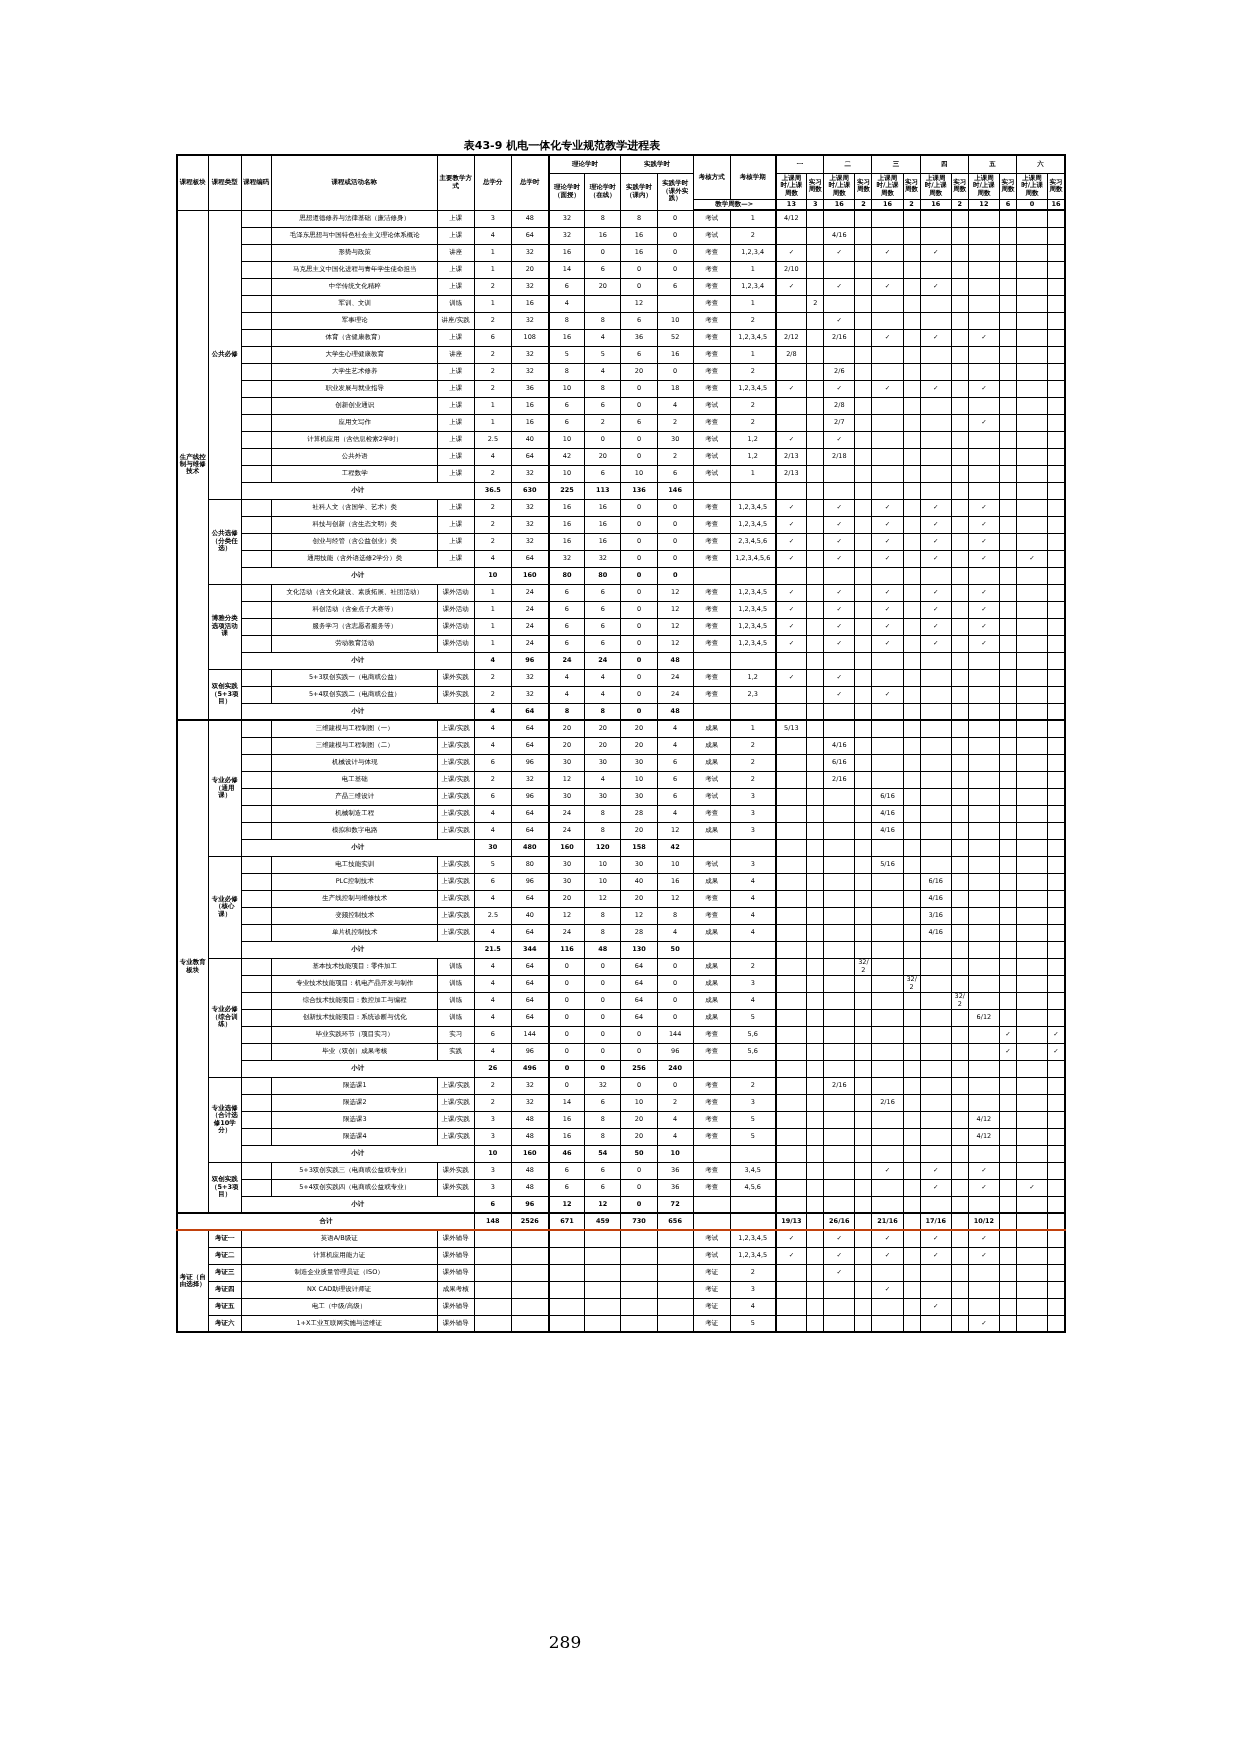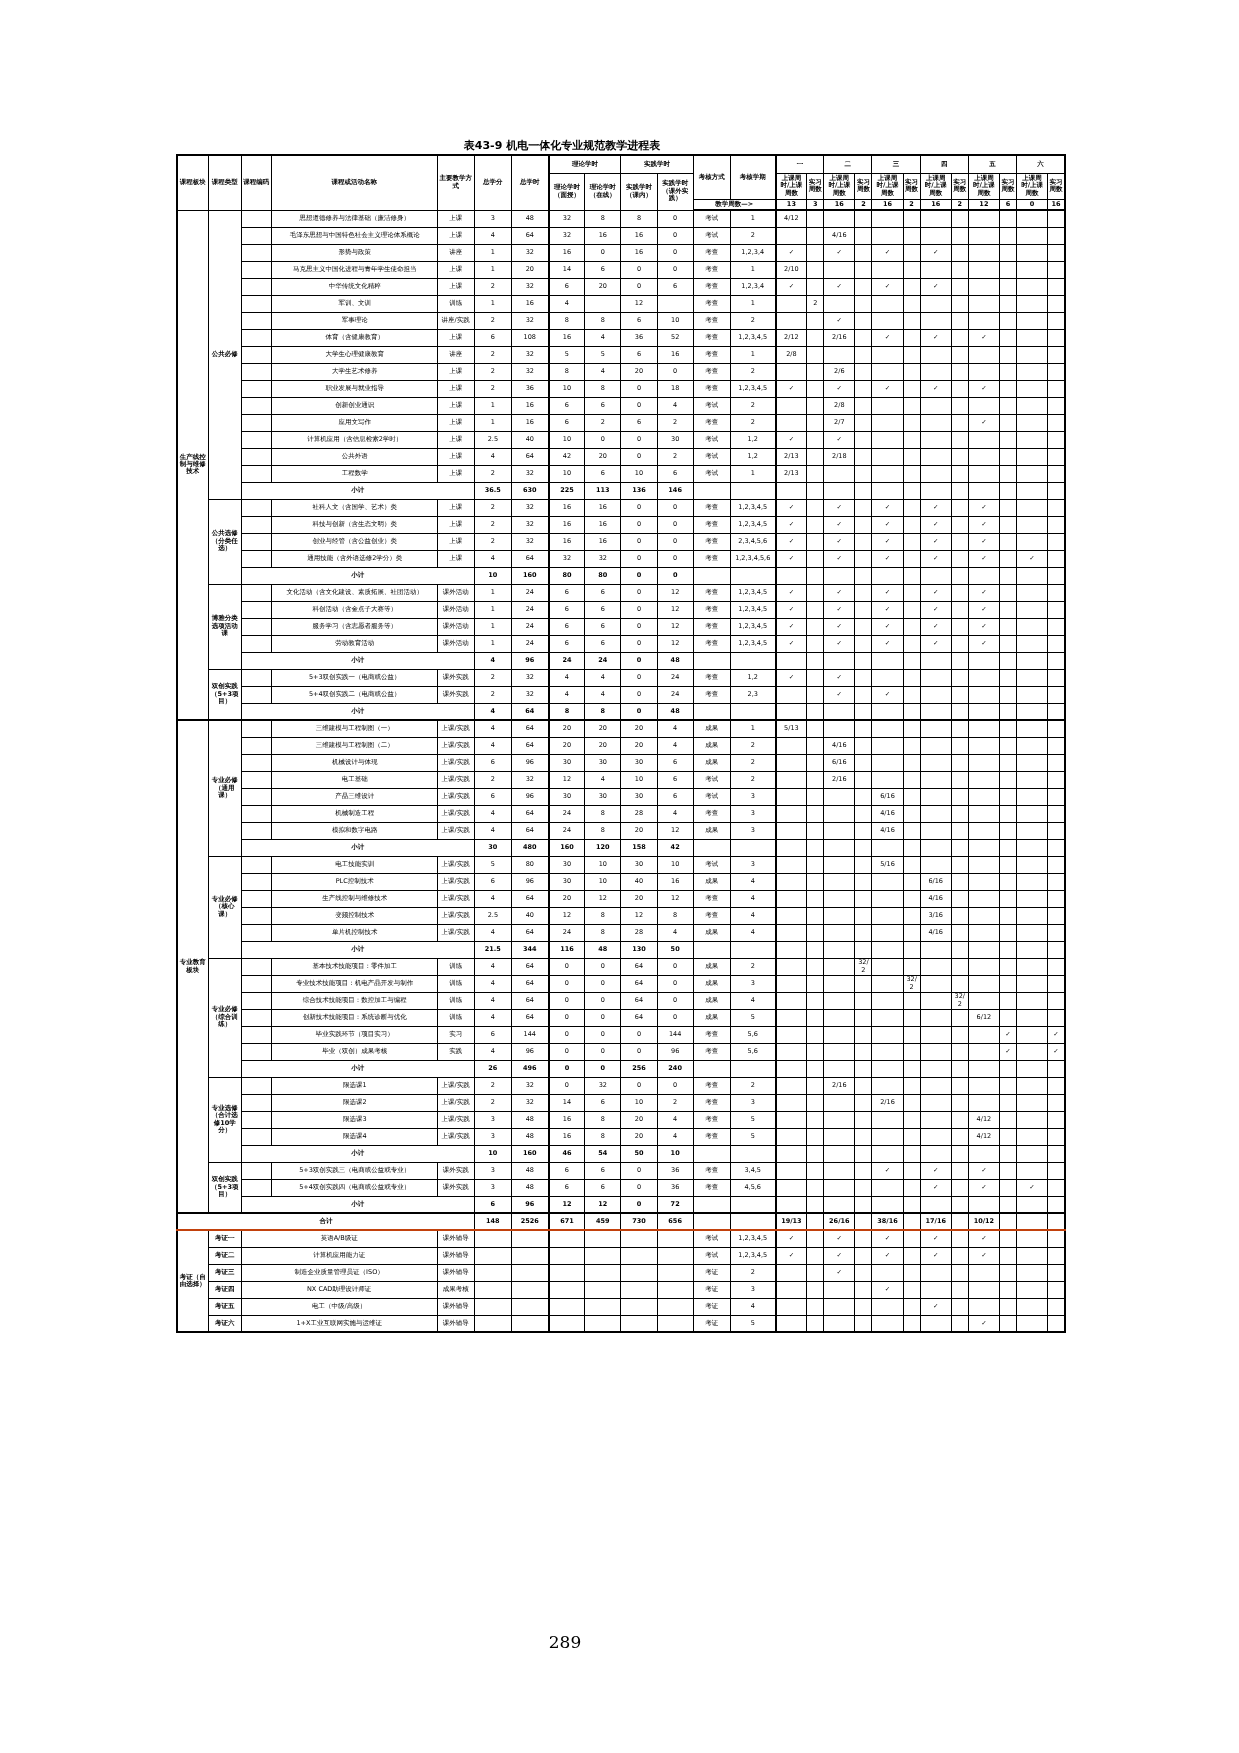--- a/index.html
+++ b/index.html
@@ -1585,21 +1585,21 @@
           <td class="sb bl">671</td>
           <td class="sb">459</td>
           <td class="sb">730</td>
           <td class="sb">656</td>
           <td></td>
           <td></td>
           <td class="bl sb">19/13</td>
           <td class="sb"></td>
           <td class="sb">26/16</td>
           <td class="sb"></td>
-          <td class="sb">38/16</td>
+          <td class="sb">21/16</td>
           <td class="sb"></td>
           <td class="sb">17/16</td>
           <td class="sb"></td>
           <td class="sb">10/12</td>
           <td class="sb"></td>
           <td class="sb"></td>
           <td class="sb"></td>
         </tr>
         <tr class="bt">
           <td rowspan="6" class="hd">考证（自由选择）</td>

